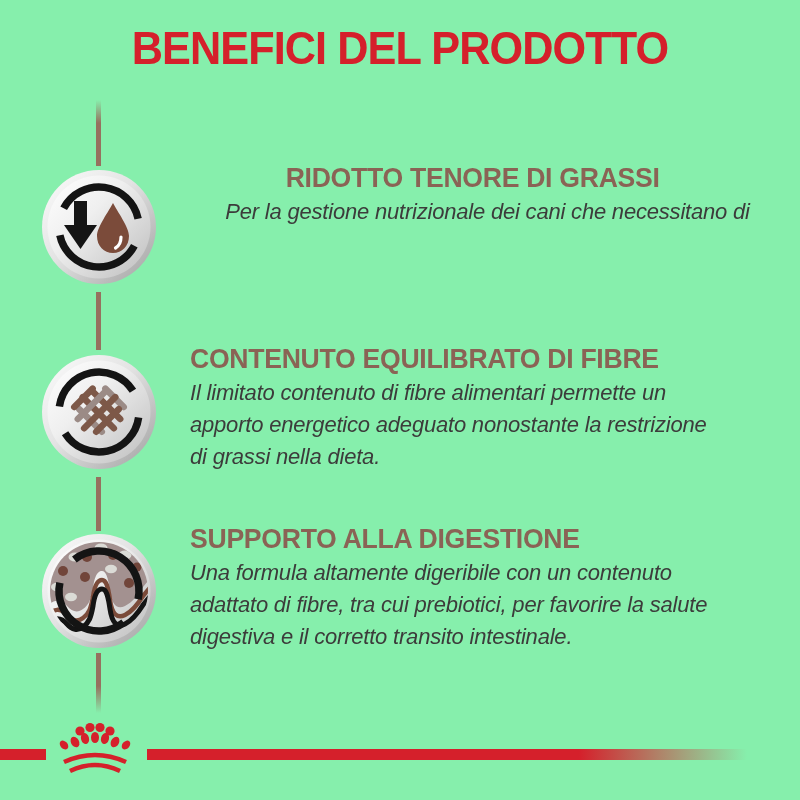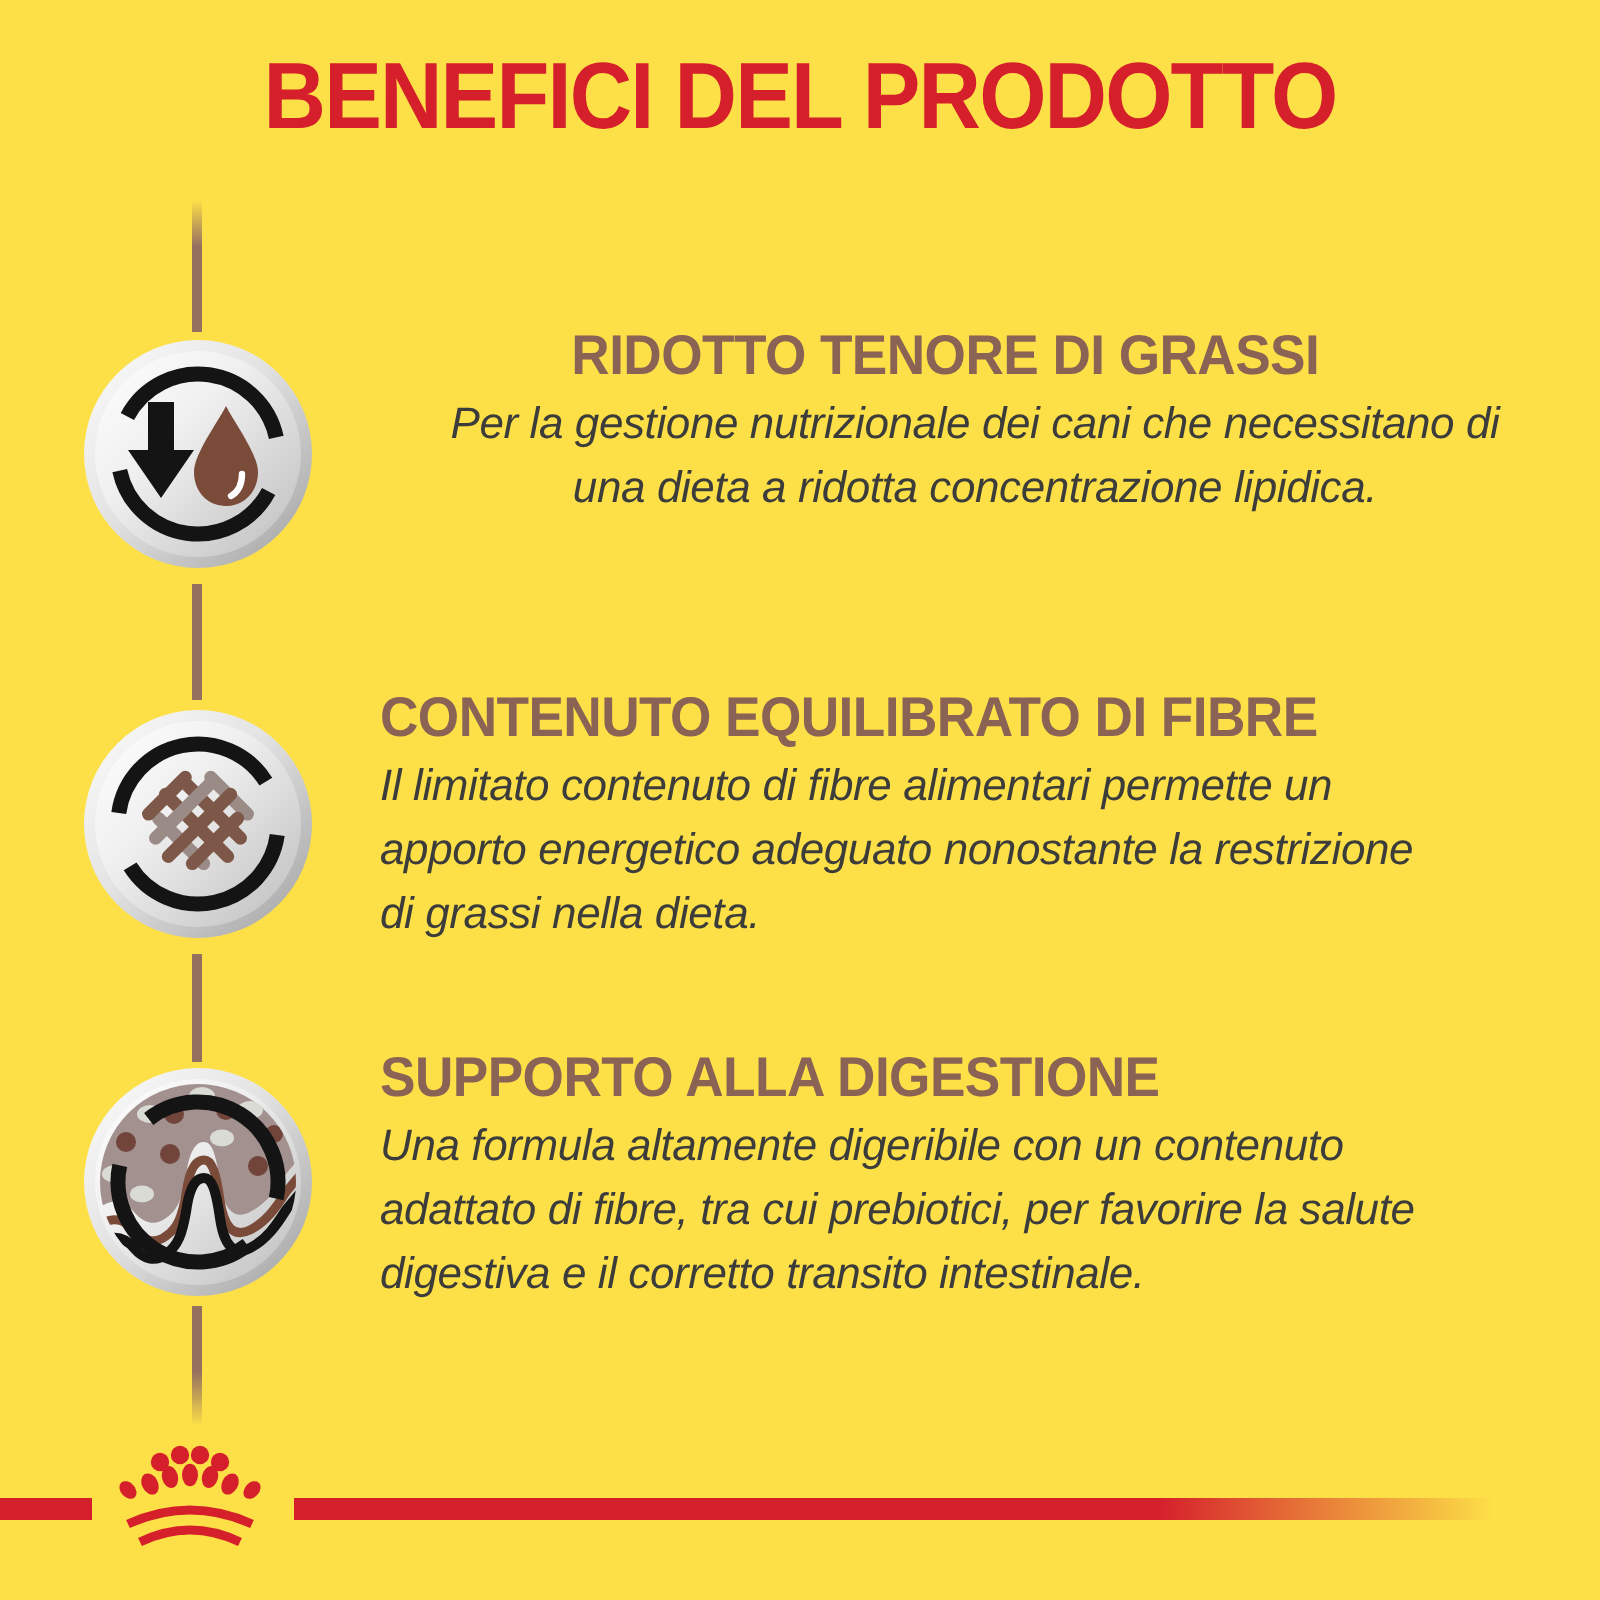--- a/index.html
+++ b/index.html
@@ -1,17 +1,17 @@
 <!DOCTYPE html>
 <html style="--brand_red: #d5202b; --heading_brown: #8a6355; --body_gray: #3c3c3b; --timeline_brown: #96705f; --droplet_brown: #7b4b3a; --lattice_brown: #7d5848; --lattice_gray: #9b8b86; --taupe: #a39190; --dot_brown: #71453a; --dot_gray: #dbdbd6; --ring_black: #141414;"><head>
 <meta charset="utf-8">
 <style>
   html,body { margin:0; padding:0; background:#fff; }
   .canvas {
-    position:relative; width:800px; height:800px; background:#fde047;
+    position:relative; width:800px; height:800px; background:#86efac;
     overflow:hidden; font-family:"Liberation Sans", sans-serif;
   }
   .title {
     position:absolute; top:24px; left:0; width:800px; text-align:center;
     font-size:47px; line-height:1; font-weight:bold;
     color:var(--brand_red,#d5202b); letter-spacing:-1px;
     transform:scaleX(0.92); white-space:nowrap;
   }
   .vline { position:absolute; left:96px; width:5px; background:var(--timeline_brown,#96705f); }
   .vline.seg1 { top:100px; height:66px;
@@ -126,21 +126,20 @@
           <circle cx="96" cy="34" r="4.5"></circle>
         </g>
       </g>
       <circle cx="58" cy="58" r="40" fill="none" style="stroke:var(--ring_black,#141414)" stroke-width="7.5" pathLength="360" stroke-dasharray="140 40" stroke-dashoffset="160" transform="rotate(32,58,58)"></circle>
     </svg>
   </div>
 
   <section class="benefit s1">
     <h2>RIDOTTO TENORE DI GRASSI</h2>
     <p>Per la gestione nutrizionale dei cani che necessitano di</p>
-    <p>una dieta a ridotta concentrazione lipidica.</p>
   </section>
 
   <section class="benefit s2">
     <h2>CONTENUTO EQUILIBRATO DI FIBRE</h2>
     <p>Il limitato contenuto di fibre alimentari permette un</p>
     <p>apporto energetico adeguato nonostante la restrizione</p>
     <p>di grassi nella dieta.</p>
   </section>
 
   <section class="benefit s3">

